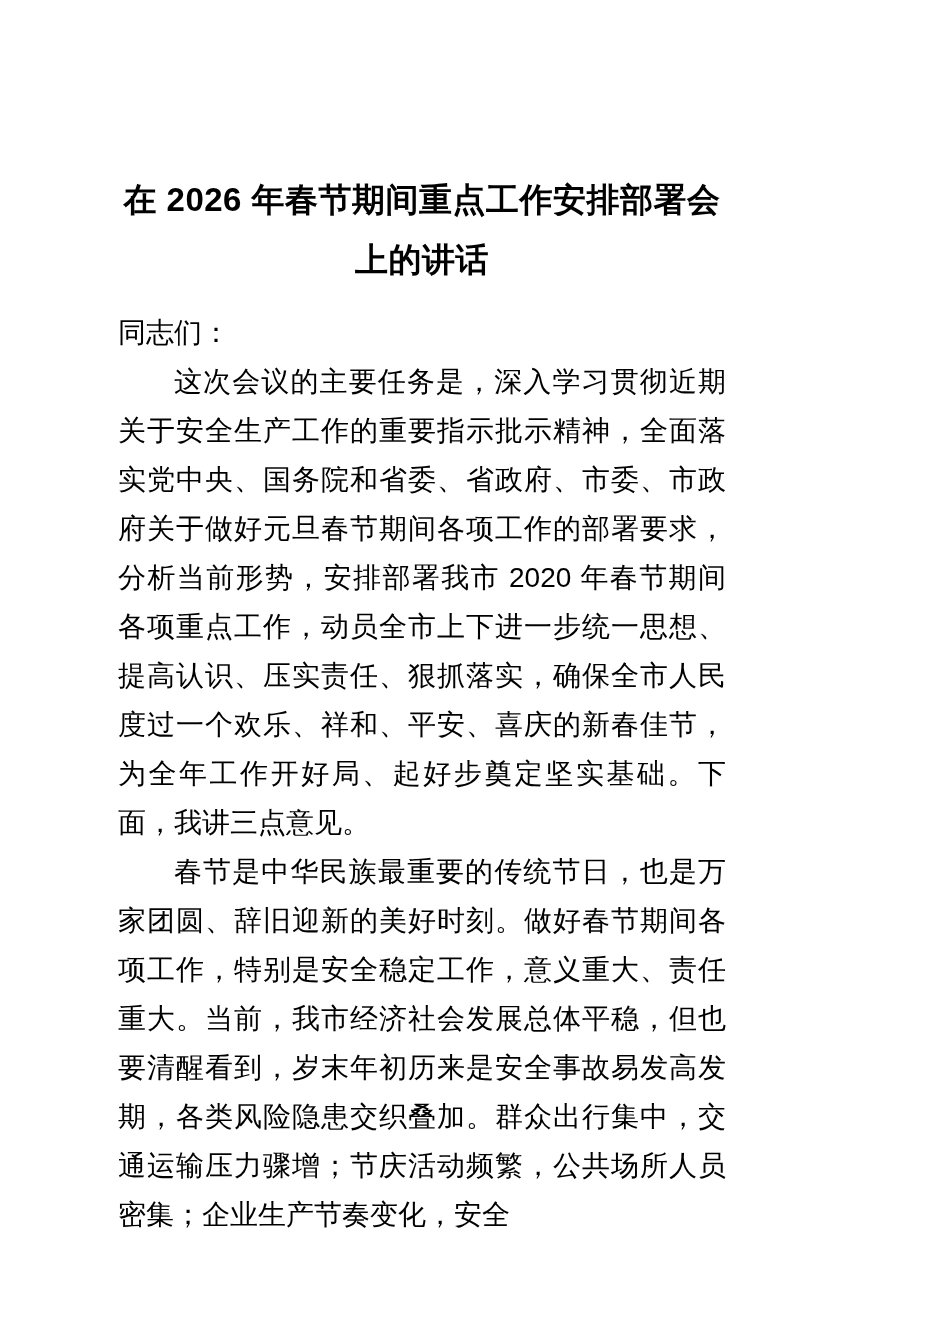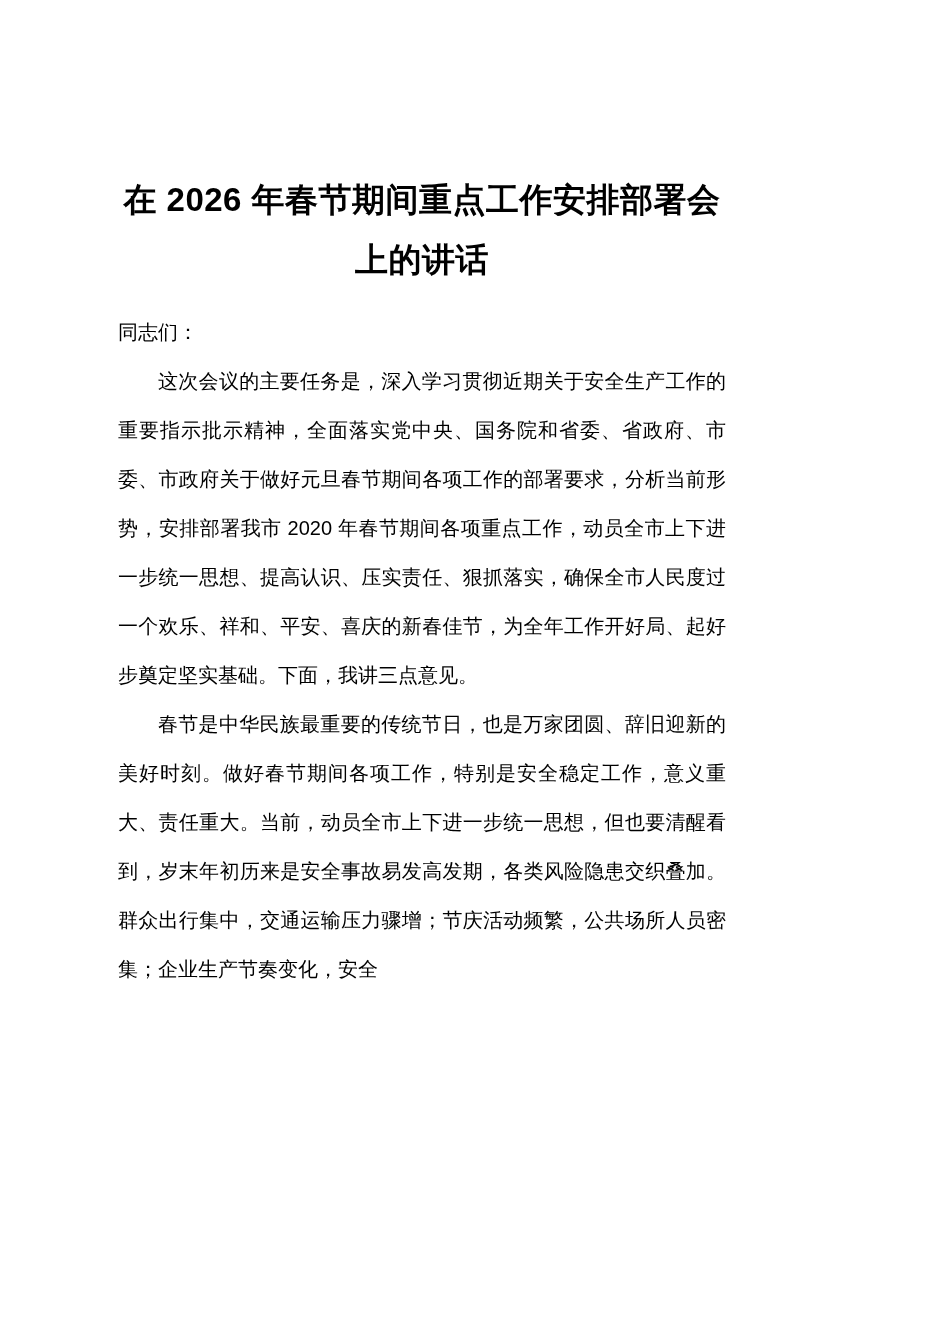--- a/index.html
+++ b/index.html
@@ -25,21 +25,21 @@
   .doc-title {
     margin: 0 0 18px 0;
     font-size: 33px;
     font-weight: 700;
     line-height: 60px;
     text-align: center;
     letter-spacing: 0.5px;
   }
   .para {
     margin: 0;
-    font-size: 20px;
+    font-size: 28px;
     line-height: 49px;
     text-align: justify;
     text-justify: inter-ideograph;
     word-break: break-all;
   }
   .indent {
     text-indent: 2em;
   }
   .heading {
     font-weight: 700;
@@ -50,15 +50,15 @@
 
 <div class="page">
 
   <h1 class="doc-title">在 2026 年春节期间重点工作安排部署会上的讲话</h1>
 
   <p class="para">同志们：</p>
 
   <p class="para indent">这次会议的主要任务是，深入学习贯彻近期关于安全生产工作的重要指示批示精神，全面落实党中央、国务院和省委、省政府、市委、市政府关于做好元旦春节期间各项工作的部署要求，分析当前形势，安排部署我市 2020 年春节期间各项重点工作，动员全市上下进一步统一思想、提高认识、压实责任、狠抓落实，确保全市人民度过一个欢乐、祥和、平安、喜庆的新春佳节，为全年工作开好局、起好步奠定坚实基础。下面，我讲三点意见。</p>
 
 
-  <p class="para indent">春节是中华民族最重要的传统节日，也是万家团圆、辞旧迎新的美好时刻。做好春节期间各项工作，特别是安全稳定工作，意义重大、责任重大。当前，动员全市上下进一步统一思想，但也要清醒看到，岁末年初历来是安全事故易发高发期，各类风险隐患交织叠加。群众出行集中，交通运输压力骤增；节庆活动频繁，公共场所人员密集；企业生产节奏变化，安全</p>
+  <p class="para indent">春节是中华民族最重要的传统节日，也是万家团圆、辞旧迎新的美好时刻。做好春节期间各项工作，特别是安全稳定工作，意义重大、责任重大。当前，我市经济社会发展总体平稳，但也要清醒看到，岁末年初历来是安全事故易发高发期，各类风险隐患交织叠加。群众出行集中，交通运输压力骤增；节庆活动频繁，公共场所人员密集；企业生产节奏变化，安全</p>
 
 </div>
 
 </body></html>

